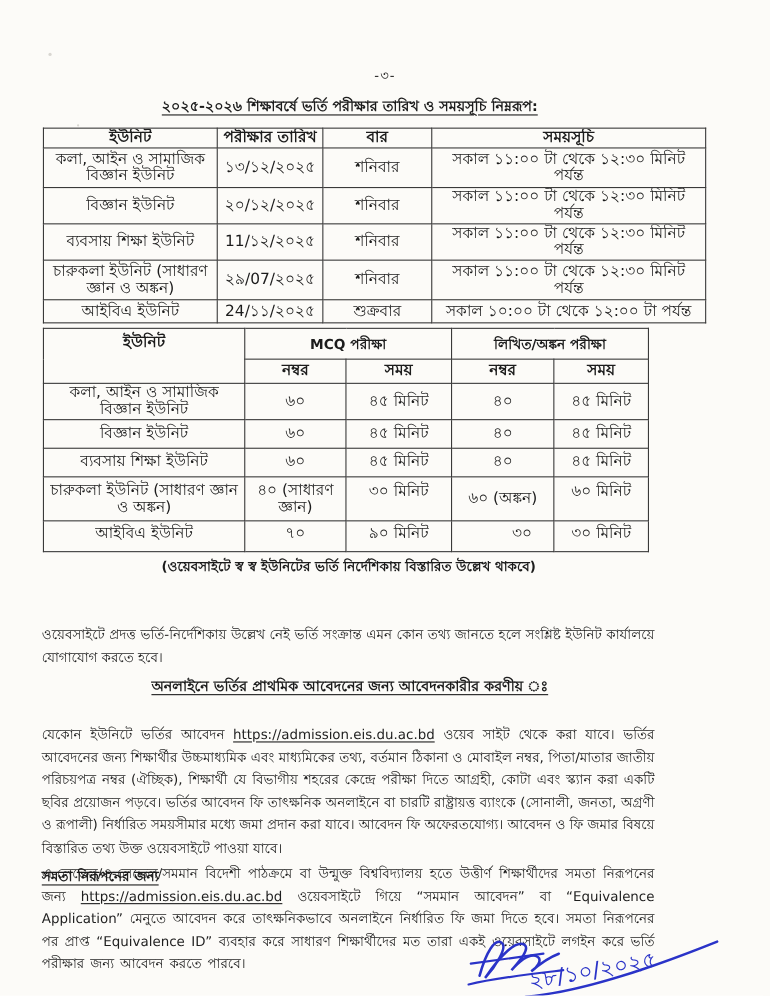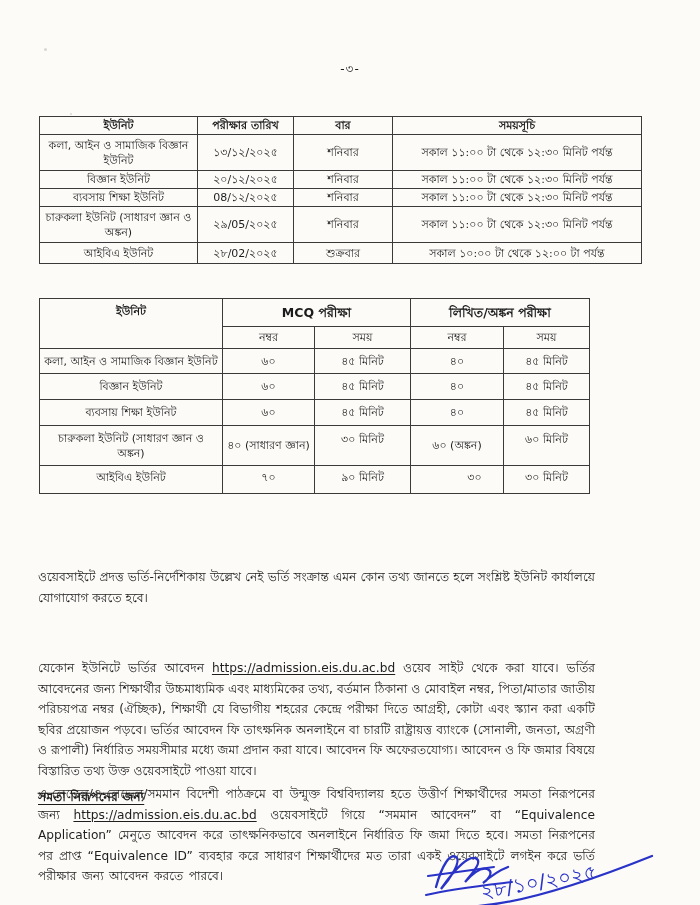--- a/index.html
+++ b/index.html
@@ -12,42 +12,43 @@
   .abs{position:absolute;}
   .pageno{top:60px;left:0;width:700px;text-align:center;font-size:12px;letter-spacing:1px;}
   .h-main{left:39px;width:558px;text-align:center;font-size:13px;font-weight:700;
           text-decoration:underline;text-underline-offset:3px;}
   .h1{top:87px;}
   .h2{top:274px;}
   .h3{top:614px;}
   .subhead{left:38px;font-size:12.4px;font-weight:700;text-decoration:underline;text-underline-offset:3px;}
   table{border-collapse:collapse;table-layout:fixed;color:#1c1c1c;}
   td{border:1px solid #3a3a3a;text-align:center;vertical-align:middle;
-     padding:1px 4px;font-size:11px;line-height:15px;overflow:hidden;}
+     padding:1px 4px;font-size:14px;line-height:15px;overflow:hidden;}
   .thead td{font-weight:700;}
   .t2group{font-weight:700;font-size:12.5px;}
-  .t2sub{font-weight:400;}
+  .t2sub{font-weight:700;}
   .vtop{vertical-align:top;padding-top:5px;font-weight:700;}
   .para{left:38px;width:557px;text-align:justify;font-size:12.2px;line-height:20.6px;color:#1e1e1e;}
   .note{top:506px;left:39px;width:556px;text-align:center;font-weight:700;font-size:12.2px;}
   .link{text-decoration:underline;text-underline-offset:2px;}
   .speck{position:absolute;background:#d9d7d2;border-radius:50%;}
   .sig-wrap{top:845px;left:420px;width:240px;height:62px;}
   svg{display:block;}
 </style>
 </head>
 <body>
 
 <div class="page" style="background: rgb(252, 251, 248); color: rgb(28, 28, 28);">
 
   <div class="speck" style="top:48px;left:44px;width:3px;height:3px;"></div>
   <div class="speck" style="top:113px;left:70px;width:2px;height:2px;"></div>
 
   <div class="abs pageno">-৩-</div>
 
+  <div class="abs h-main h1">২০২৫-২০২৬ শিক্ষাবর্ষে ভর্তি পরীক্ষার তারিখ ও সময়সূচি নিম্নরূপ:</div>
 
   <table class="abs" style="top:116px;left:39px;width:603px;">
     <colgroup>
         <col style="width:158px">
         <col style="width:96px">
         <col style="width:99px">
         <col>
       </colgroup>
     <tbody>
         <tr class="thead" style="height:18px">
@@ -63,33 +64,33 @@
       <td>সকাল ১১:০০ টা থেকে ১২:৩০ মিনিট পর্যন্ত</td>
     </tr>
     <tr style="height:18px">
       <td>বিজ্ঞান ইউনিট</td>
       <td>২০/১২/২০২৫</td>
       <td>শনিবার</td>
       <td>সকাল ১১:০০ টা থেকে ১২:৩০ মিনিট পর্যন্ত</td>
     </tr>
     <tr style="height:18px">
       <td>ব্যবসায় শিক্ষা ইউনিট</td>
-      <td>08/১২/২০২৫</td>
+      <td>11/১২/২০২৫</td>
       <td>শনিবার</td>
       <td>সকাল ১১:০০ টা থেকে ১২:৩০ মিনিট পর্যন্ত</td>
     </tr>
     <tr style="height:36px">
       <td>চারুকলা ইউনিট (সাধারণ জ্ঞান ও অঙ্কন)</td>
-      <td>২৯/05/২০২৫</td>
+      <td>২৯/07/২০২৫</td>
       <td>শনিবার</td>
       <td>সকাল ১১:০০ টা থেকে ১২:৩০ মিনিট পর্যন্ত</td>
     </tr>
     <tr style="height:21px">
       <td>আইবিএ ইউনিট</td>
-      <td>২৮/02/২০২৫</td>
+      <td>24/১১/২০২৫</td>
       <td>শুক্রবার</td>
       <td>সকাল ১০:০০ টা থেকে ১২:০০ টা পর্যন্ত</td>
     </tr>
   </tbody>
     </table>
 
 
   <table class="abs" style="top:298px;left:39px;width:551px;">
     <colgroup>
         <col style="width:183px">
@@ -141,24 +142,26 @@
     <tr style="height:28px">
       <td style="vertical-align:top;padding-top:4px;">আইবিএ ইউনিট</td>
       <td style="vertical-align:top;padding-top:4px;margin-left:20px;">৭০</td>
       <td style="vertical-align:top;padding-top:4px;">৯০ মিনিট</td>
       <td style="vertical-align:top;padding-top:4px;padding-left:39px;">৩০</td>
       <td style="vertical-align:top;padding-top:4px;">৩০ মিনিট</td>
     </tr>
   </tbody>
     </table>
 
+  <div class="abs note">(ওয়েবসাইটে স্ব স্ব ইউনিটের ভর্তি নির্দেশিকায় বিস্তারিত উল্লেখ থাকবে)</div>
 
 
   <div class="abs para" style="top:567px;">ওয়েবসাইটে প্রদত্ত ভর্তি-নির্দেশিকায় উল্লেখ নেই ভর্তি সংক্রান্ত এমন কোন তথ্য জানতে হলে সংশ্লিষ্ট ইউনিট কার্যালয়ে যোগাযোগ করতে হবে।</div>
 
+  <div class="abs h-main h3">অনলাইনে ভর্তির প্রাথমিক আবেদনের জন্য আবেদনকারীর করণীয় ঃ</div>
 
 
   <div class="abs para" style="top:658px;"><span>যেকোন ইউনিটে ভর্তির আবেদন </span><span class="link">https://admission.eis.du.ac.bd</span><span> ওয়েব সাইট থেকে করা যাবে। ভর্তির আবেদনের জন্য শিক্ষার্থীর উচ্চমাধ্যমিক এবং মাধ্যমিকের তথ্য, বর্তমান ঠিকানা ও মোবাইল নম্বর, পিতা/মাতার জাতীয় পরিচয়পত্র নম্বর (ঐচ্ছিক), শিক্ষার্থী যে বিভাগীয় শহরের কেন্দ্রে পরীক্ষা দিতে আগ্রহী, কোটা এবং স্ক্যান করা একটি ছবির প্রয়োজন পড়বে। ভর্তির আবেদন ফি তাৎক্ষনিক অনলাইনে বা চারটি রাষ্ট্রায়ত্ত ব্যাংকে (সোনালী, জনতা, অগ্রণী ও রূপালী) নির্ধারিত সময়সীমার মধ্যে জমা প্রদান করা যাবে। আবেদন ফি অফেরতযোগ্য। আবেদন ও ফি জমার বিষয়ে বিস্তারিত তথ্য উক্ত ওয়েবসাইটে পাওয়া যাবে।</span></div>
 
   <div class="abs subhead" style="top:788px;">সমতা নিরূপনের জন্য</div>
 
   <div class="abs para" style="top:784px;word-spacing:1.5px;"><span>এ-লেভেল/ও-লেভেল/সমমান বিদেশী পাঠক্রমে বা উন্মুক্ত বিশ্ববিদ্যালয় হতে উত্তীর্ণ শিক্ষার্থীদের সমতা নিরূপনের জন্য </span><span class="link">https://admission.eis.du.ac.bd</span><span> ওয়েবসাইটে গিয়ে “সমমান আবেদন” বা “Equivalence Application” মেনুতে আবেদন করে তাৎক্ষনিকভাবে অনলাইনে নির্ধারিত ফি জমা দিতে হবে। সমতা নিরূপনের পর প্রাপ্ত “Equivalence ID” ব্যবহার করে সাধারণ শিক্ষার্থীদের মত তারা একই ওয়েবসাইটে লগইন করে ভর্তি পরীক্ষার জন্য আবেদন করতে পারবে।</span></div>
 
   <div class="abs sig-wrap">
     <svg width="240" height="62" viewBox="0 0 240 62">

